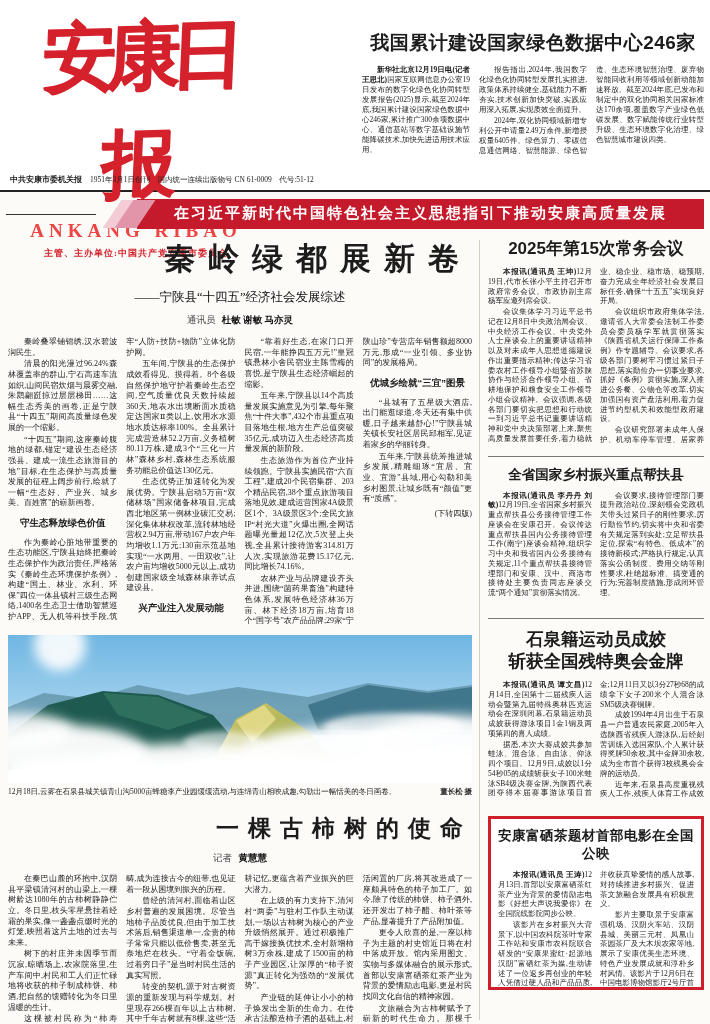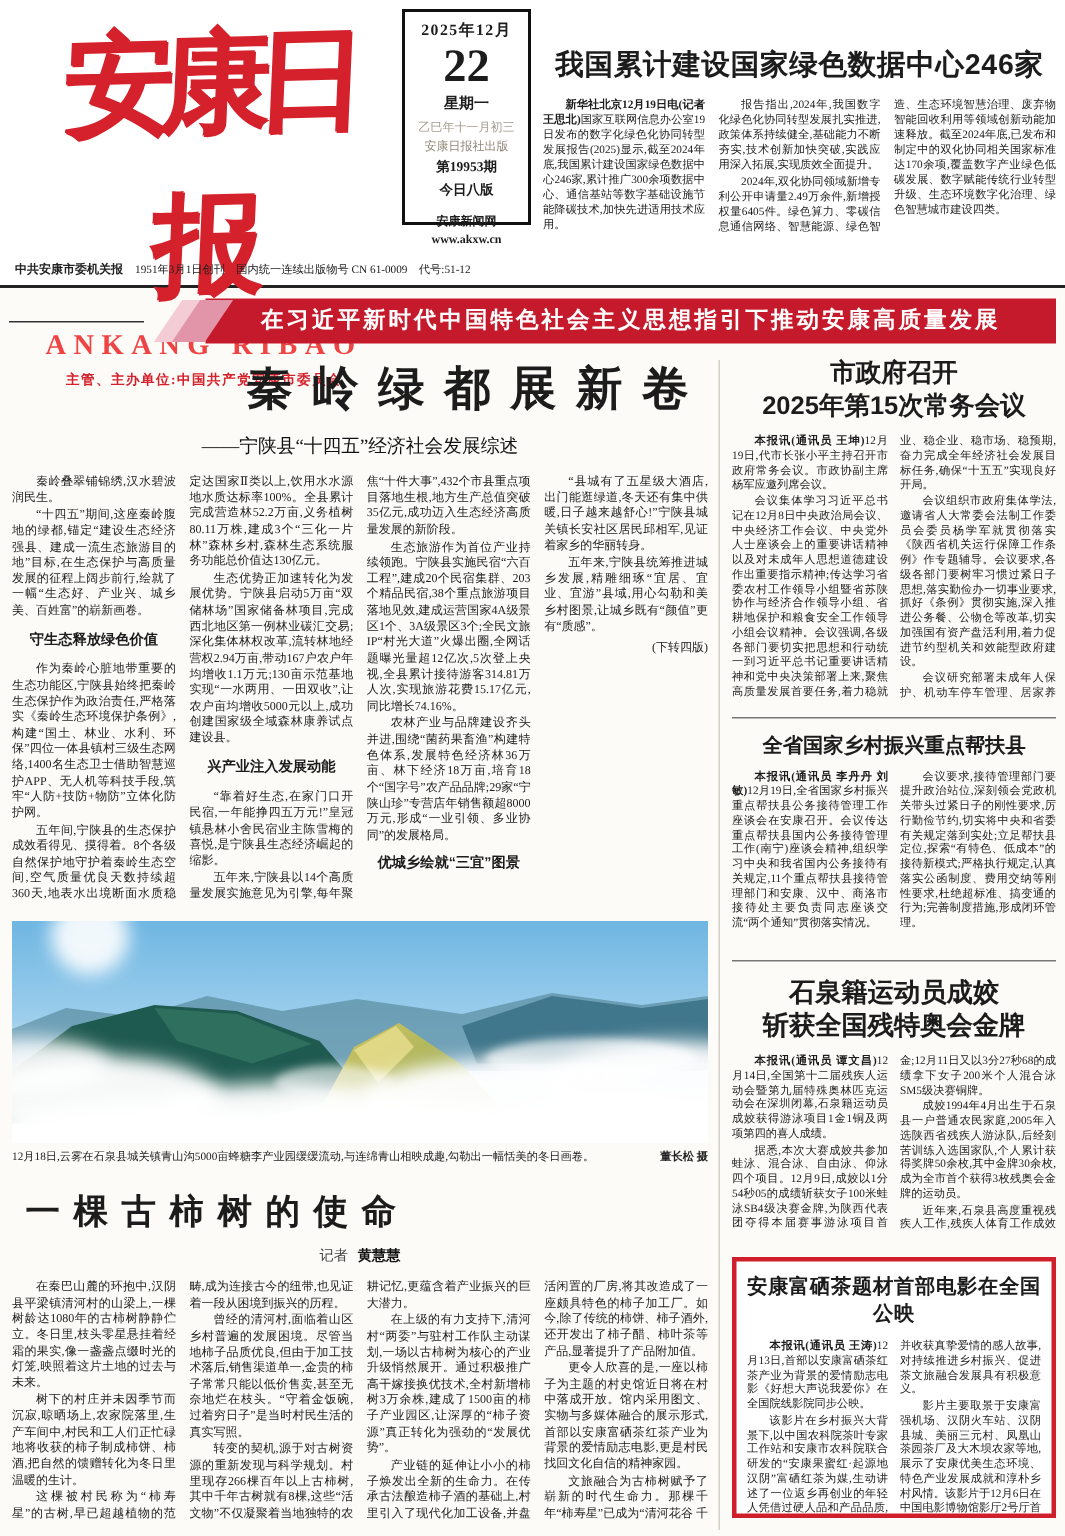--- a/index.html
+++ b/index.html
@@ -51,21 +51,21 @@
   .q-body{margin-top:10px;height:292px;column-count:4;column-gap:9px;column-fill:auto;overflow:hidden;
     font-size:8px;line-height:1.33;text-align:justify;}
   .art-p{margin:0 0 1px;text-indent:2em;}
   .art-p b{letter-spacing:0;}
   .sub-head{text-align:center;font-family:"Liberation Sans","DejaVu Sans",sans-serif;
     font-size:9.5px;font-weight:bold;margin:8px 0;}
   .turn-note{text-align:right;margin:4px 0 0;color:#222;}
   .photo{margin-top:6px;width:464px;height:148px;display:block;}
   .caption-row{display:flex;justify-content:space-between;margin-top:4px;font-size:7.5px;color:#222;}
   .caption-row .credit{white-space:nowrap;margin-left:14px;font-weight:bold;}
-  .p-head{font-weight:900;font-size:23px;letter-spacing:9px;text-align:left;margin-top:16px;padding-left:9px;}
+  .p-head{font-weight:900;font-size:23px;letter-spacing:9px;text-align:right;margin-top:16px;padding-left:9px;}
   .p-body{margin-top:9px;height:168px;column-count:4;column-gap:9px;column-fill:auto;overflow:hidden;
     font-size:8px;line-height:1.33;text-align:justify;}
   
   .v-rule{position:absolute;left:479px;top:240px;height:780px;border-left:1px solid #d4cfc5;}
   .right-region{position:absolute;left:488px;top:238px;width:216px;}
   .r-head{font-family:"Liberation Sans","DejaVu Sans",sans-serif;font-weight:900;text-align:center;line-height:1.3;}
   .gov-head{font-size:17px;}
   .rec-head{font-size:13.5px;}
   .ath-head{font-size:17.5px;}
   .r-body{margin-top:7px;column-count:2;column-gap:8px;column-fill:auto;overflow:hidden;
@@ -84,31 +84,20 @@
 
 <div class="page">
 
   <div class="masthead">
     <div class="brand">
       <div class="brand-cn">安康日报</div>
       <div class="brand-en">ANKANG RIBAO</div>
       <div class="brand-org">主管、主办单位:中国共产党安康市委员会</div>
     </div>
 
-    <div class="datebox">
-      <div class="db-ym">2025年12月</div>
-      <div class="db-day">22</div>
-      <div class="db-week">星期一</div>
-      <div class="db-lunar">乙巳年十一月初三</div>
-      <div class="db-pub">安康日报社出版</div>
-      <div class="db-issue">第19953期</div>
-      <div class="db-pages">今日八版</div>
-      <div class="db-site">安康新闻网</div>
-      <div class="db-url">www.akxw.cn</div>
-    </div>
 
     <div class="topstory">
       <div class="ts-head">我国累计建设国家绿色数据中心246家</div>
       <div class="ts-body">
           <p class="art-p"><b>新华社北京12月19日电(记者王思北)</b>国家互联网信息办公室19日发布的数字化绿色化协同转型发展报告(2025)显示,截至2024年底,我国累计建设国家绿色数据中心246家,累计推广300余项数据中心、通信基站等数字基础设施节能降碳技术,加快先进适用技术应用。</p>
           <p class="art-p">报告指出,2024年,我国数字化绿色化协同转型发展扎实推进,政策体系持续健全,基础能力不断夯实,技术创新加快突破,实践应用深入拓展,实现质效全面提升。</p>
           <p class="art-p">2024年,双化协同领域新增专利公开申请量2.49万余件,新增授权量6405件。绿色算力、零碳信息通信网络、智慧能源、绿色智造、生态环境智慧治理、废弃物智能回收利用等领域创新动能加速释放。截至2024年底,已发布和制定中的双化协同相关国家标准达170余项,覆盖数字产业绿色低碳发展、数字赋能传统行业转型升级、生态环境数字化治理、绿色智慧城市建设四类。</p>
         </div>
     </div>
 
@@ -120,22 +109,27 @@
   <div class="banner-row">
     <div class="pre-line"></div>
     <div class="stripe s1"></div>
     <div class="stripe s2"></div>
     <div class="banner">在习近平新时代中国特色社会主义思想指引下推动安康高质量发展</div>
   </div>
 
   <div class="left-region">
     <div class="q-head">秦岭绿都展新卷</div>
     <div class="q-sub">——宁陕县“十四五”经济社会发展综述</div>
+    <div class="byline">
+      <span>通讯员</span>
+      <b>杜敏 谢敏 马亦灵</b>
+    </div>
     <div class="q-body">
         <p class="art-p">秦岭叠翠铺锦绣,汉水碧波润民生。</p>
+        <p class="art-p">清晨的阳光漫过96.24%森林覆盖率的群山,宁石高速车流如织,山间民宿炊烟与晨雾交融,朱鹮翩跹掠过层层梯田……这幅生态秀美的画卷,正是宁陕县“十四五”期间高质量绿色发展的一个缩影。</p>
         <p class="art-p">“十四五”期间,这座秦岭腹地的绿都,锚定“建设生态经济强县、建成一流生态旅游目的地”目标,在生态保护与高质量发展的征程上阔步前行,绘就了一幅“生态好、产业兴、城乡美、百姓富”的崭新画卷。</p>
         <h4 class="sub-head">守生态释放绿色价值</h4>
         <p class="art-p">作为秦岭心脏地带重要的生态功能区,宁陕县始终把秦岭生态保护作为政治责任,严格落实《秦岭生态环境保护条例》,构建“国土、林业、水利、环保”四位一体县镇村三级生态网络,1400名生态卫士借助智慧巡护APP、无人机等科技手段,筑牢“人防+技防+物防”立体化防护网。</p>
         <p class="art-p">五年间,宁陕县的生态保护成效看得见、摸得着。8个各级自然保护地守护着秦岭生态空间,空气质量优良天数持续超360天,地表水出境断面水质稳定达国家Ⅱ类以上,饮用水水源地水质达标率100%。全县累计完成营造林52.2万亩,义务植树80.11万株,建成3个“三化一片林”森林乡村,森林生态系统服务功能总价值达130亿元。</p>
         <p class="art-p">生态优势正加速转化为发展优势。宁陕县启动5万亩“双储林场”国家储备林项目,完成西北地区第一例林业碳汇交易;深化集体林权改革,流转林地经营权2.94万亩,带动167户农户年均增收1.1万元;130亩示范基地实现“一水两用、一田双收”,让农户亩均增收5000元以上,成功创建国家级全域森林康养试点建设县。</p>
         <h4 class="sub-head">兴产业注入发展动能</h4>
         <p class="art-p">“靠着好生态,在家门口开民宿,一年能挣四五万元!”皇冠镇悬林小舍民宿业主陈雪梅的喜悦,是宁陕县生态经济崛起的缩影。</p>
         <p class="art-p">五年来,宁陕县以14个高质量发展实施意见为引擎,每年聚焦“十件大事”,432个市县重点项目落地生根,地方生产总值突破35亿元,成功迈入生态经济高质量发展的新阶段。</p>
         <p class="art-p">生态旅游作为首位产业持续领跑。宁陕县实施民宿“六百工程”,建成20个民宿集群、203个精品民宿,38个重点旅游项目落地见效,建成运营国家4A级景区1个、3A级景区3个;全民文旅IP“村光大道”火爆出圈,全网话题曝光量超12亿次,5次登上央视,全县累计接待游客314.81万人次,实现旅游花费15.17亿元,同比增长74.16%。</p>
         <p class="art-p">农林产业与品牌建设齐头并进,围绕“菌药果畜渔”构建特色体系,发展特色经济林36万亩、林下经济18万亩,培育18个“国字号”农产品品牌;29家“宁陕山珍”专营店年销售额超8000万元,形成“一业引领、多业协同”的发展格局。</p>
@@ -204,21 +198,20 @@
         <p class="art-p">产业链的延伸让小小的柿子焕发出全新的生命力。在传承古法酿造柿子酒的基础上,村里引入了现代化加工设备,并盘活闲置的厂房,将其改造成了一座颇具特色的柿子加工厂。如今,除了传统的柿饼、柿子酒外,还开发出了柿子醋、柿叶茶等产品,显著提升了产品附加值。</p>
         <p class="art-p">更令人欣喜的是,一座以柿子为主题的村史馆近日将在村中落成开放。馆内采用图文、实物与多媒体融合的展示形式,首部以安康富硒茶红茶产业为背景的爱情励志电影,更是村民找回文化自信的精神家园。</p>
         <p class="art-p">文旅融合为古柿树赋予了崭新的时代生命力。那棵千年“柿寿星”已成为“清河花谷 千年柿树”的亮丽名片,村里开发出“春赏花、夏纳凉、秋摘果、冬品酒”的全季节旅游体验,游客还能亲身体验柿子酒的酿造过程。</p>
       </div>
   </div>
 
   <div class="v-rule"></div>
   <div class="right-region">
 
     <div class="r-head gov-head">
-      <div>市政府召开</div>
       <div>2025年第15次常务会议</div>
     </div>
     <div class="r-body gov-body">
         <p class="art-p"><b>本报讯(通讯员 王坤)</b>12月19日,代市长张小平主持召开市政府常务会议。市政协副主席杨军应邀列席会议。</p>
         <p class="art-p">会议集体学习习近平总书记在12月8日中央政治局会议、中央经济工作会议、中央党外人士座谈会上的重要讲话精神以及对未成年人思想道德建设作出重要指示精神;传达学习省委农村工作领导小组暨省苏陕协作与经济合作领导小组、省耕地保护和粮食安全工作领导小组会议精神。会议强调,各级各部门要切实把思想和行动统一到习近平总书记重要讲话精神和党中央决策部署上来,聚焦高质量发展首要任务,着力稳就业、稳企业、稳市场、稳预期,奋力完成全年经济社会发展目标任务,确保“十五五”实现良好开局。</p>
         <p class="art-p">会议组织市政府集体学法,邀请省人大常委会法制工作委员会委员杨学军就贯彻落实《陕西省机关运行保障工作条例》作专题辅导。会议要求,各级各部门要树牢习惯过紧日子思想,落实勤俭办一切事业要求,抓好《条例》贯彻实施,深入推进公务餐、公物仓等改革,切实加强国有资产盘活利用,着力促进节约型机关和效能型政府建设。</p>
         <p class="art-p">会议研究部署未成年人保护、机动车停车管理、居家养老服务等工作,强调要持续加强未成年人思想道德建设,健全学校家庭社会协同育人机制,为未成年人健康成长营造良好环境;要聚焦解决停车供需矛盾,科学合理配置停车资源,更好满足群众合理停车需求;要积极应对人口老龄化,配套完善服务供给体系,促进养老服务高质量发展。会议还研究了其他事项。</p>
       </div>
 
     <div class="r-div"></div>

